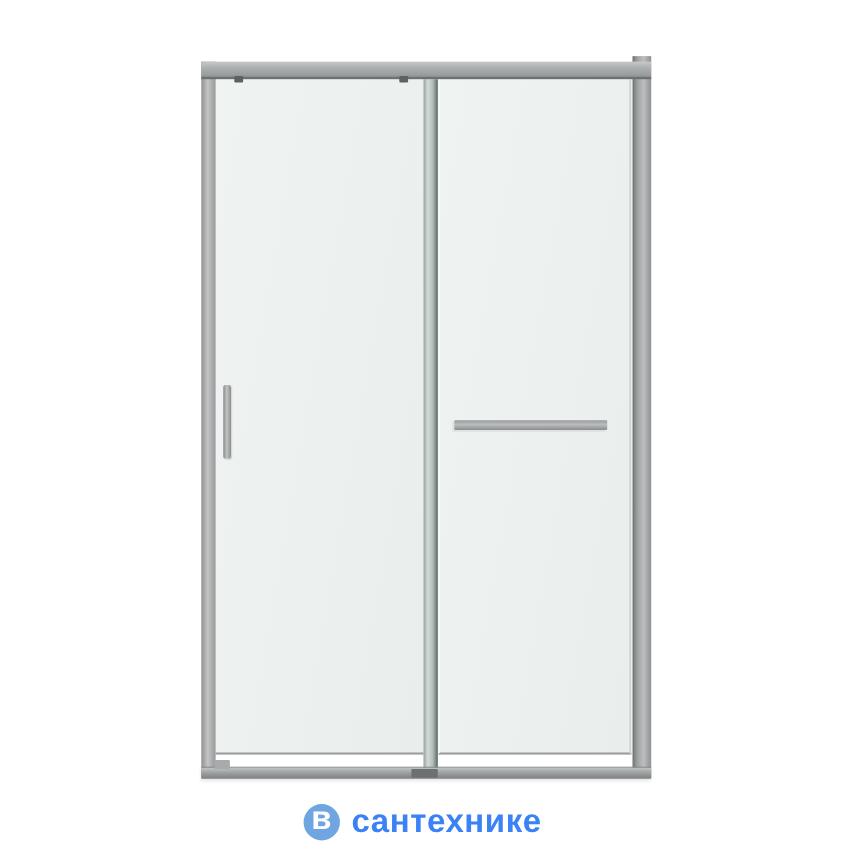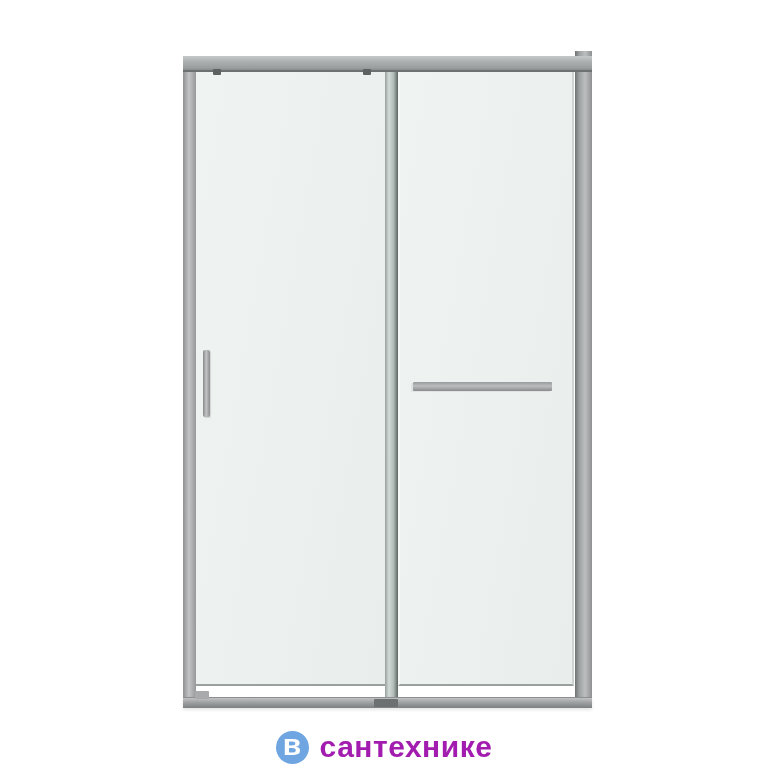--- a/index.html
+++ b/index.html
@@ -133,21 +133,21 @@
   }
   .wm-letter {
     color: #ffffff;
     font-size: 30px;
     font-weight: 700;
     line-height: 1;
     position: relative;
     top: -2px;
   }
   .wm-text {
-    color: #a21caf;
+    color: #3b82f6;
     font-size: 30px;
     font-weight: 700;
     letter-spacing: 0.5px;
   }
 </style>
 </head>
 <body>
 
 <div class="stage">
 

